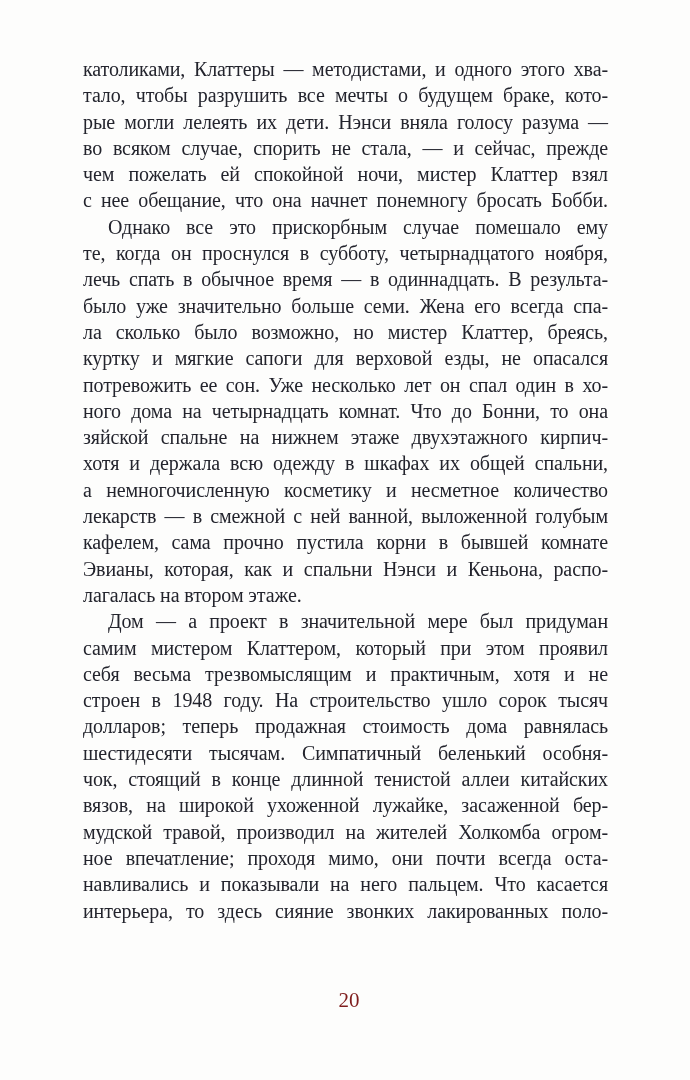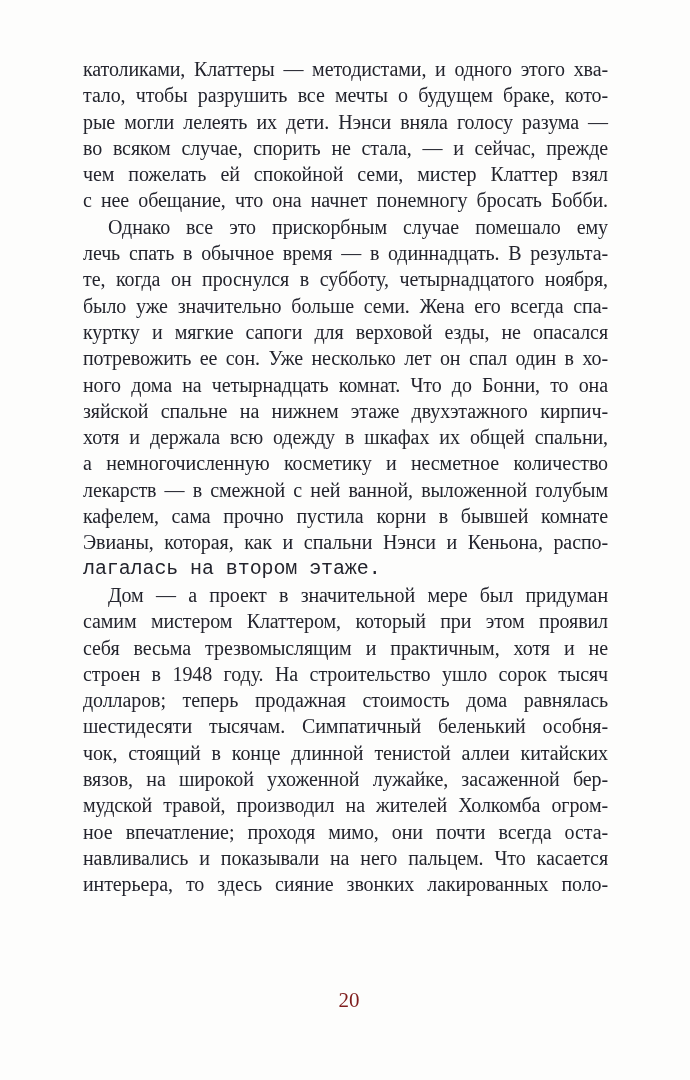--- a/index.html
+++ b/index.html
@@ -34,47 +34,47 @@
     text-align-last: justify;
     height: 26.3px;
     overflow: visible;
     white-space: nowrap;
   }
   .line.indent {
     text-indent: 25px;
   }
   .line.short-last {
     text-align-last: left;
-    font-family: Liberation Mono, monospace;
   }
   .page-number {
     position: absolute;
     top: 988px;
     left: 4px;
     width: 690px;
     text-align: center;
     font-size: 21px;
     color: #7f1d1d;
   }
 </style>
 </head>
 <body>
 
 <div class="page">
   <div class="text-block" id="text-block">
       <div class="line">католиками, Клаттеры — методистами, и одного этого хва-</div>
       <div class="line">тало, чтобы разрушить все мечты о будущем браке, кото-</div>
       <div class="line">рые могли лелеять их дети. Нэнси вняла голосу разума —</div>
       <div class="line">во всяком случае, спорить не стала, — и сейчас, прежде</div>
-      <div class="line">чем пожелать ей спокойной семи, мистер Клаттер взял</div>
+      <div class="line">чем пожелать ей спокойной ночи, мистер Клаттер взял</div>
       <div class="line">с нее обещание, что она начнет понемногу бросать Бобби.</div>
       <div class="line indent">Однако все это прискорбным случае помешало ему</div>
+      <div class="line">те, когда он проснулся в субботу, четырнадцатого ноября,</div>
       <div class="line">лечь спать в обычное время — в одиннадцать. В результа-</div>
-      <div class="line">те, когда он проснулся в субботу, четырнадцатого ноября,</div>
       <div class="line">было уже значительно больше семи. Жена его всегда спа-</div>
+      <div class="line">ла сколько было возможно, но мистер Клаттер, бреясь,</div>
       <div class="line">куртку и мягкие сапоги для верховой езды, не опасался</div>
       <div class="line">потревожить ее сон. Уже несколько лет он спал один в хо-</div>
       <div class="line">ного дома на четырнадцать комнат. Что до Бонни, то она</div>
       <div class="line">зяйской спальне на нижнем этаже двухэтажного кирпич-</div>
       <div class="line">хотя и держала всю одежду в шкафах их общей спальни,</div>
       <div class="line">а немногочисленную косметику и несметное количество</div>
       <div class="line">лекарств — в смежной с ней ванной, выложенной голубым</div>
       <div class="line">кафелем, сама прочно пустила корни в бывшей комнате</div>
       <div class="line">Эвианы, которая, как и спальни Нэнси и Кеньона, распо-</div>
       <div class="line short-last">лагалась на втором этаже.</div>

